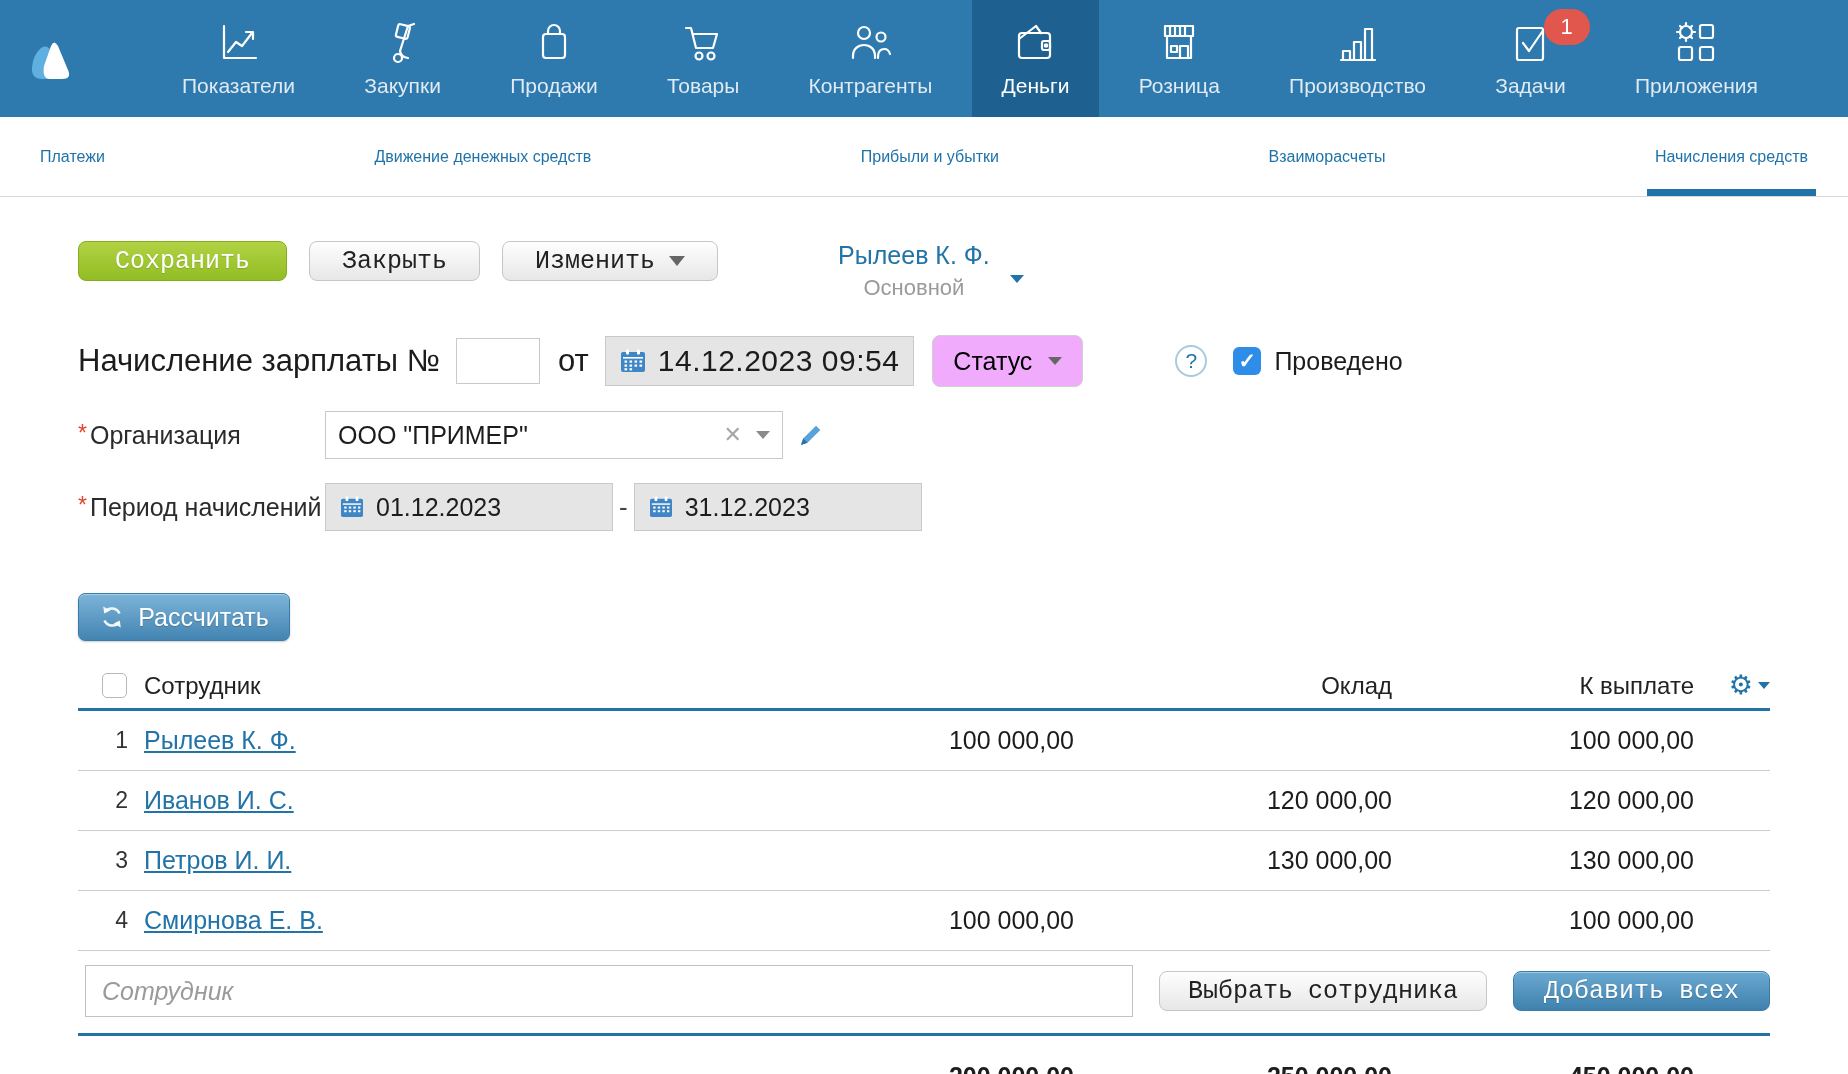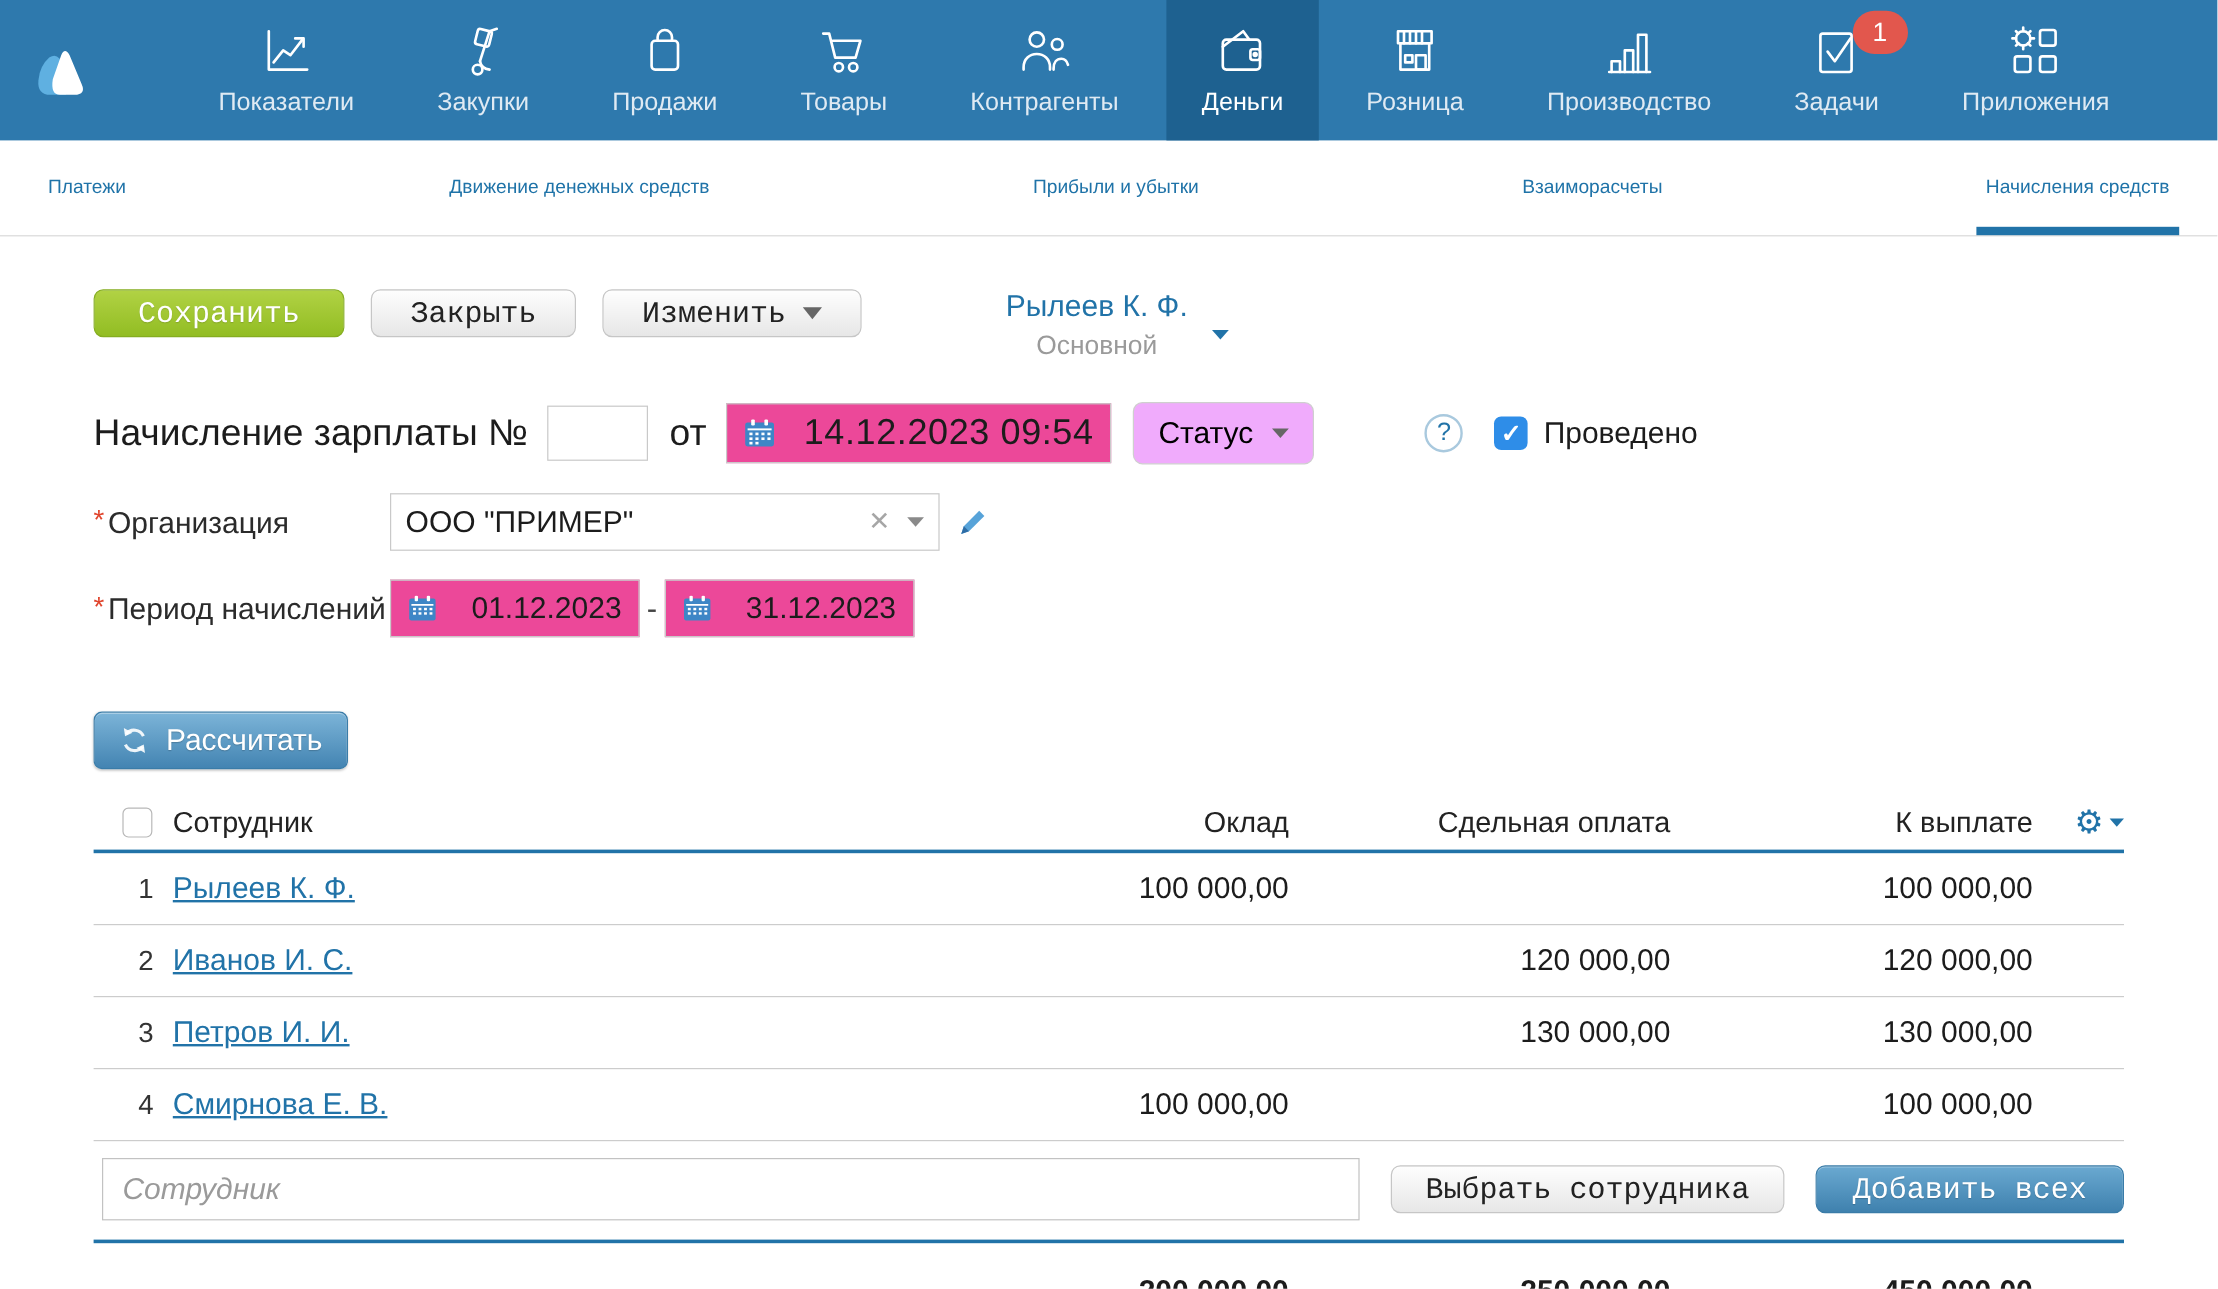--- a/index.html
+++ b/index.html
@@ -58,21 +58,21 @@
   
   .title-row { margin-top:34px; display:flex; align-items:center; }
   .doc-title { font-size:31px; color:#1c1c1c; }
   .num-input {
     width:84px; height:46px; border:1px solid #c9c9c9; margin-left:16px;
     font-size:26px; padding:0 8px; font-family:"Liberation Sans", sans-serif;
   }
   .from-label { font-size:31px; margin:0 16px 0 18px; }
   .date-box {
     border:1px solid #c9c9c9; height:50px; display:flex; align-items:center;
-    padding:0 14px; gap:24px; background:#ec4899; cursor:pointer;
+    padding:0 14px; gap:12px; background:#e5e5e5; cursor:pointer;
   }
   .date-main-text { font-size:30px; letter-spacing:0.5px; }
   .status-btn {
     margin-left:18px; height:52px; border:1px solid #cfcfcf; border-radius:8px;
     background:#f0abfc; font-size:25px; padding:0 20px; display:flex; align-items:center; gap:16px; cursor:pointer;
   }
   .help-circle {
     margin-left:92px; width:32px; height:32px; border:2px solid #a9c9de; border-radius:50%;
     color:#2173a8; font-size:21px; display:flex; align-items:center; justify-content:center; cursor:pointer; flex:none;
   }
@@ -86,21 +86,21 @@
   .form-row { margin-top:24px; display:flex; align-items:center; }
   .form-label { width:247px; font-size:25px; color:#2b2b2b; flex:none; }
   .star { color:#e0442c; margin-right:3px; font-size:23px; vertical-align:3px; }
   .combo {
     width:458px; height:48px; border:1px solid #c9c9c9; display:flex; align-items:center;
     padding:0 12px; font-size:25px; background:#fff;
   }
   .combo .grow { flex:1; }
   .x-icon { color:#a6a6a6; font-size:22px; margin-right:14px; cursor:pointer; }
   .pencil-wrap { margin-left:16px; cursor:pointer; display:flex; }
-  .date-small { width:208px; height:48px; font-size:25px;justify-content:space-between; }
+  .date-small { width:288px; height:48px; font-size:25px; }
   .dash { margin:0 6px; font-size:26px; color:#444; }
   
   .calc-btn {
     margin-top:62px; width:212px; height:48px; border:1px solid #3a7ca8; border-radius:7px;
     background:linear-gradient(#7cb4d8,#4384b2); color:#fff; font-size:25px;
     display:flex; align-items:center; justify-content:center; gap:13px; cursor:pointer;
     box-shadow:inset 0 1px 0 rgba(255,255,255,0.35), 0 1px 2px rgba(0,0,0,0.2);
     text-shadow:0 1px 1px rgba(0,0,0,0.2);
   }
   
@@ -402,21 +402,20 @@
   </button>
 
   <div class="table">
 
     <div class="t-header">
       <div class="col-num" style="display:flex;align-items:center;">
         <span class="checkbox-off"></span>
       </div>
       <div class="col-name">Сотрудник</div>
       <div class="col-salary">Оклад</div>
-      <div class="col-piece">Сдельная оплата</div>
       <div class="col-payout">К выплате</div>
       <div class="col-gear">
         <span class="gear-glyph">⚙</span>
         <span class="caret sm blue" style="border-left-width:6px;border-right-width:6px;border-top-width:7px;"></span>
       </div>
     </div>
 
     <div class="t-row">
       <div class="col-num">1</div>
       <div class="col-name"><span class="name-link">Рылеев К. Ф.</span></div>

